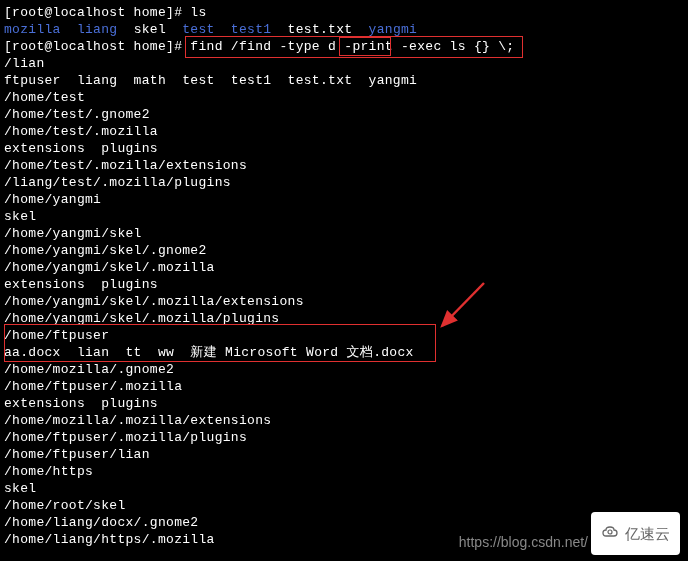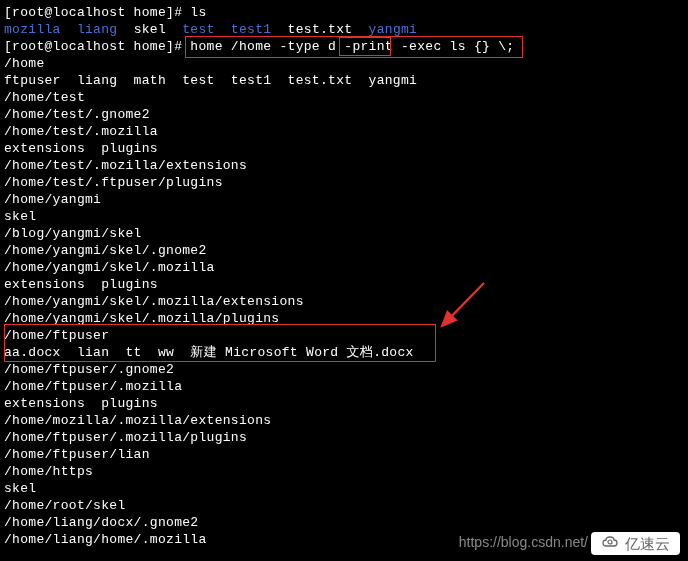--- a/index.html
+++ b/index.html
@@ -64,66 +64,66 @@
     .logo {
       position: absolute;
       bottom: 6px;
       right: 8px;
       display: flex;
       align-items: center;
       font-family: "Microsoft YaHei", sans-serif;
       font-size: 15px;
       color: #666;
       background: #fff;
-      padding: 2px 10px;
+      padding: 12px 10px;
       border-radius: 4px;
     }
     .logo-icon {
       margin-right: 4px;
       font-size: 16px;
     }
   </style>
 </head>
 <body>
 
 <div class="line"><span>[root@localhost home]# </span><span>ls</span></div>
 
 <div class="line"><span class="blue">mozilla</span>  <span class="blue">liang</span>  <span>skel</span>  <span class="blue">test</span>  <span class="blue">test1</span>  <span>test.txt</span>  <span class="blue">yangmi</span></div>
 
-<div class="line"><span>[root@localhost home]# </span><span>home /home -type d </span><span>-print</span><span> -exec ls {} \;</span></div>
+<div class="line"><span>[root@localhost home]# </span><span>find /find -type d </span><span>-print</span><span> -exec ls {} \;</span></div>
 
-<div class="line">/home</div>
+<div class="line">/lian</div>
 <div class="line">ftpuser  liang  math  test  test1  test.txt  yangmi</div>
 <div class="line">/home/test</div>
 <div class="line">/home/test/.gnome2</div>
 <div class="line">/home/test/.mozilla</div>
 <div class="line">extensions  plugins</div>
 <div class="line">/home/test/.mozilla/extensions</div>
-<div class="line">/home/test/.ftpuser/plugins</div>
+<div class="line">/liang/test/.mozilla/plugins</div>
 <div class="line">/home/yangmi</div>
 <div class="line">skel</div>
-<div class="line">/blog/yangmi/skel</div>
+<div class="line">/home/yangmi/skel</div>
 <div class="line">/home/yangmi/skel/.gnome2</div>
 <div class="line">/home/yangmi/skel/.mozilla</div>
 <div class="line">extensions  plugins</div>
 <div class="line">/home/yangmi/skel/.mozilla/extensions</div>
 <div class="line">/home/yangmi/skel/.mozilla/plugins</div>
 <div class="line">/home/ftpuser</div>
 <div class="line">aa.docx  lian  tt  ww  新建 Microsoft Word 文档.docx</div>
-<div class="line">/home/ftpuser/.gnome2</div>
+<div class="line">/home/mozilla/.gnome2</div>
 <div class="line">/home/ftpuser/.mozilla</div>
 <div class="line">extensions  plugins</div>
 <div class="line">/home/mozilla/.mozilla/extensions</div>
 <div class="line">/home/ftpuser/.mozilla/plugins</div>
 <div class="line">/home/ftpuser/lian</div>
 <div class="line">/home/https</div>
 <div class="line">skel</div>
 <div class="line">/home/root/skel</div>
 <div class="line">/home/liang/docx/.gnome2</div>
-<div class="line">/home/liang/home/.mozilla</div>
+<div class="line">/home/liang/https/.mozilla</div>
 
 <div class="wide-box cmd-box"></div>
 <div class="wide-box print-box"></div>
 <div class="wide-box result-box"></div>
 
 <svg class="arrow" width="60" height="60">
   <defs>
     <marker id="ah" markerWidth="8" markerHeight="8" refX="6" refY="3" orient="auto">
       <polygon points="0 0, 7 3, 0 6" fill="#e03030"></polygon>
     </marker>

